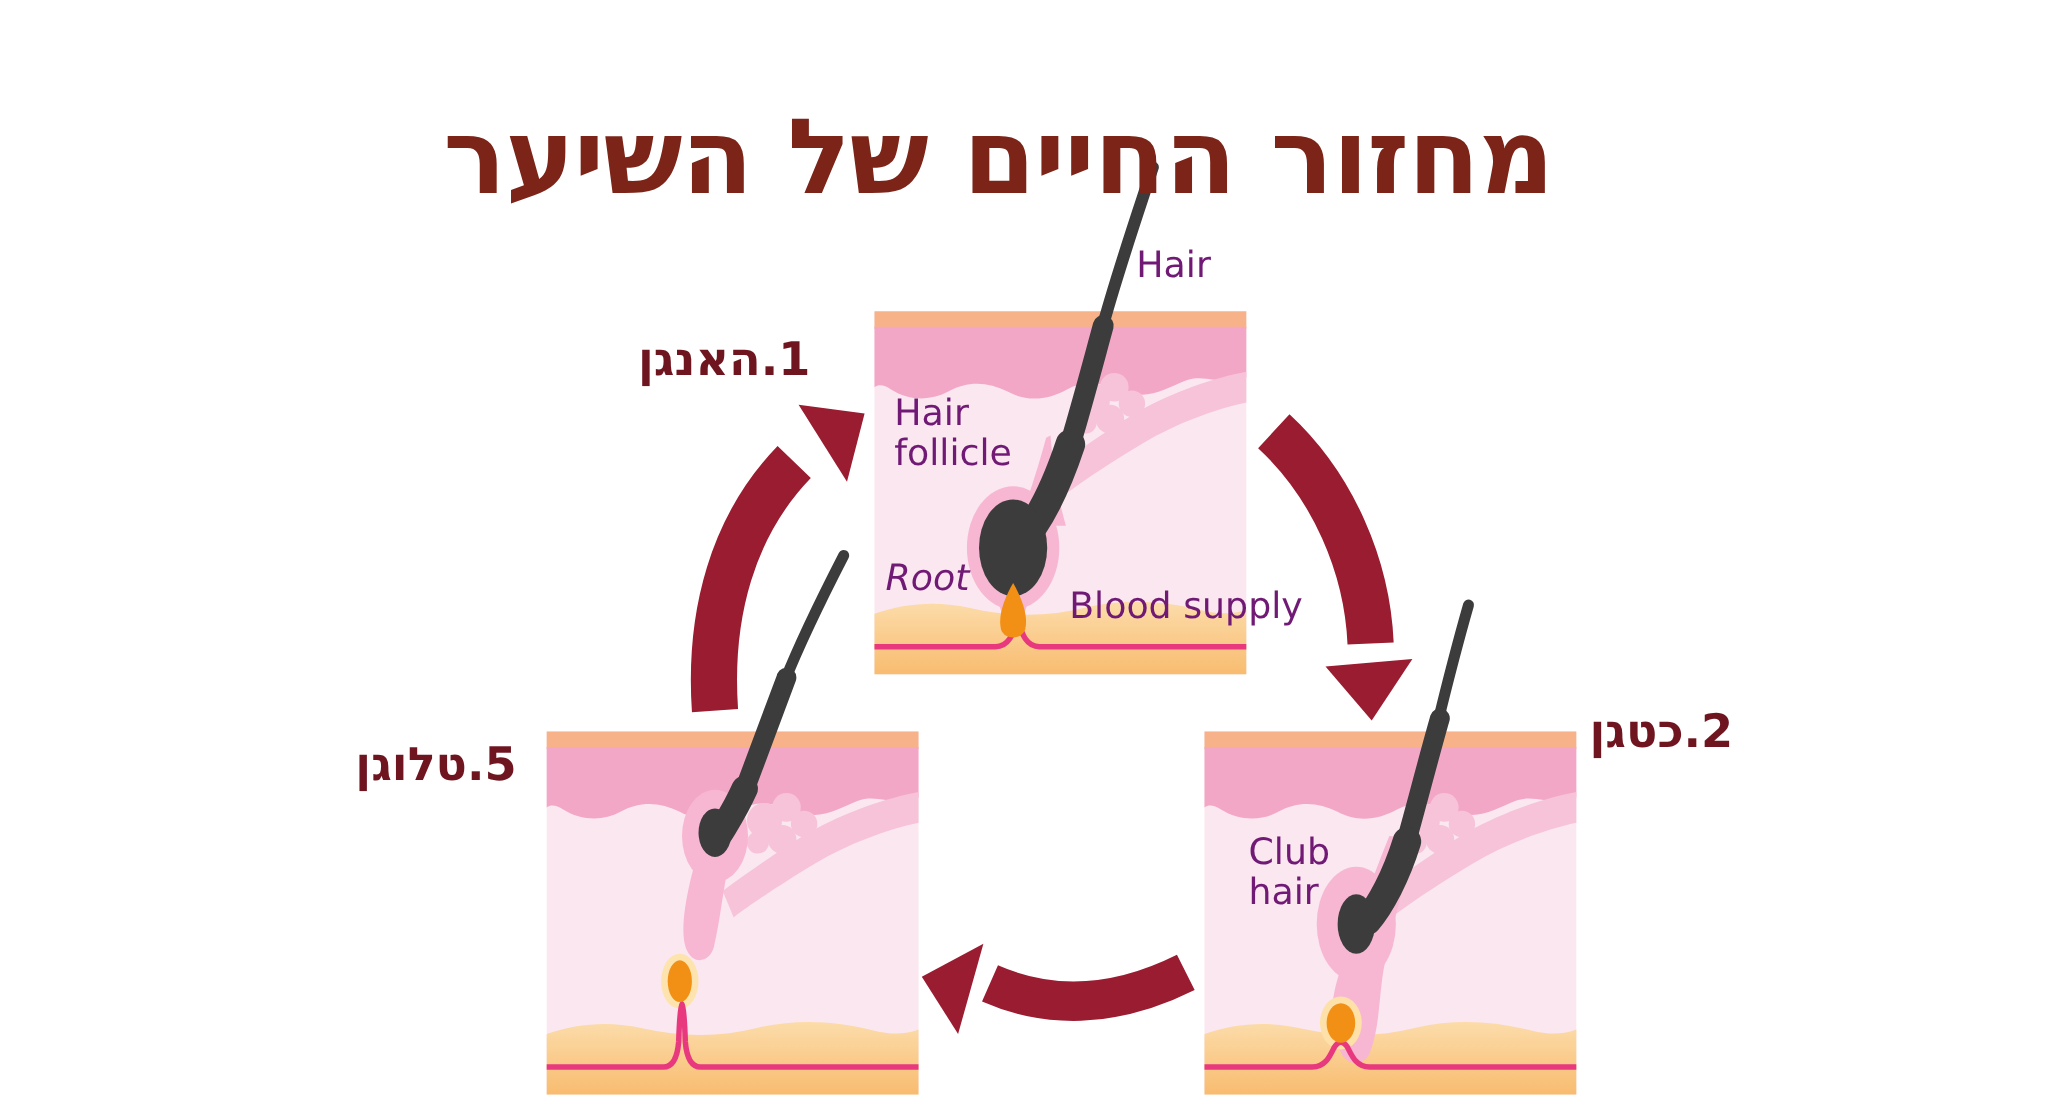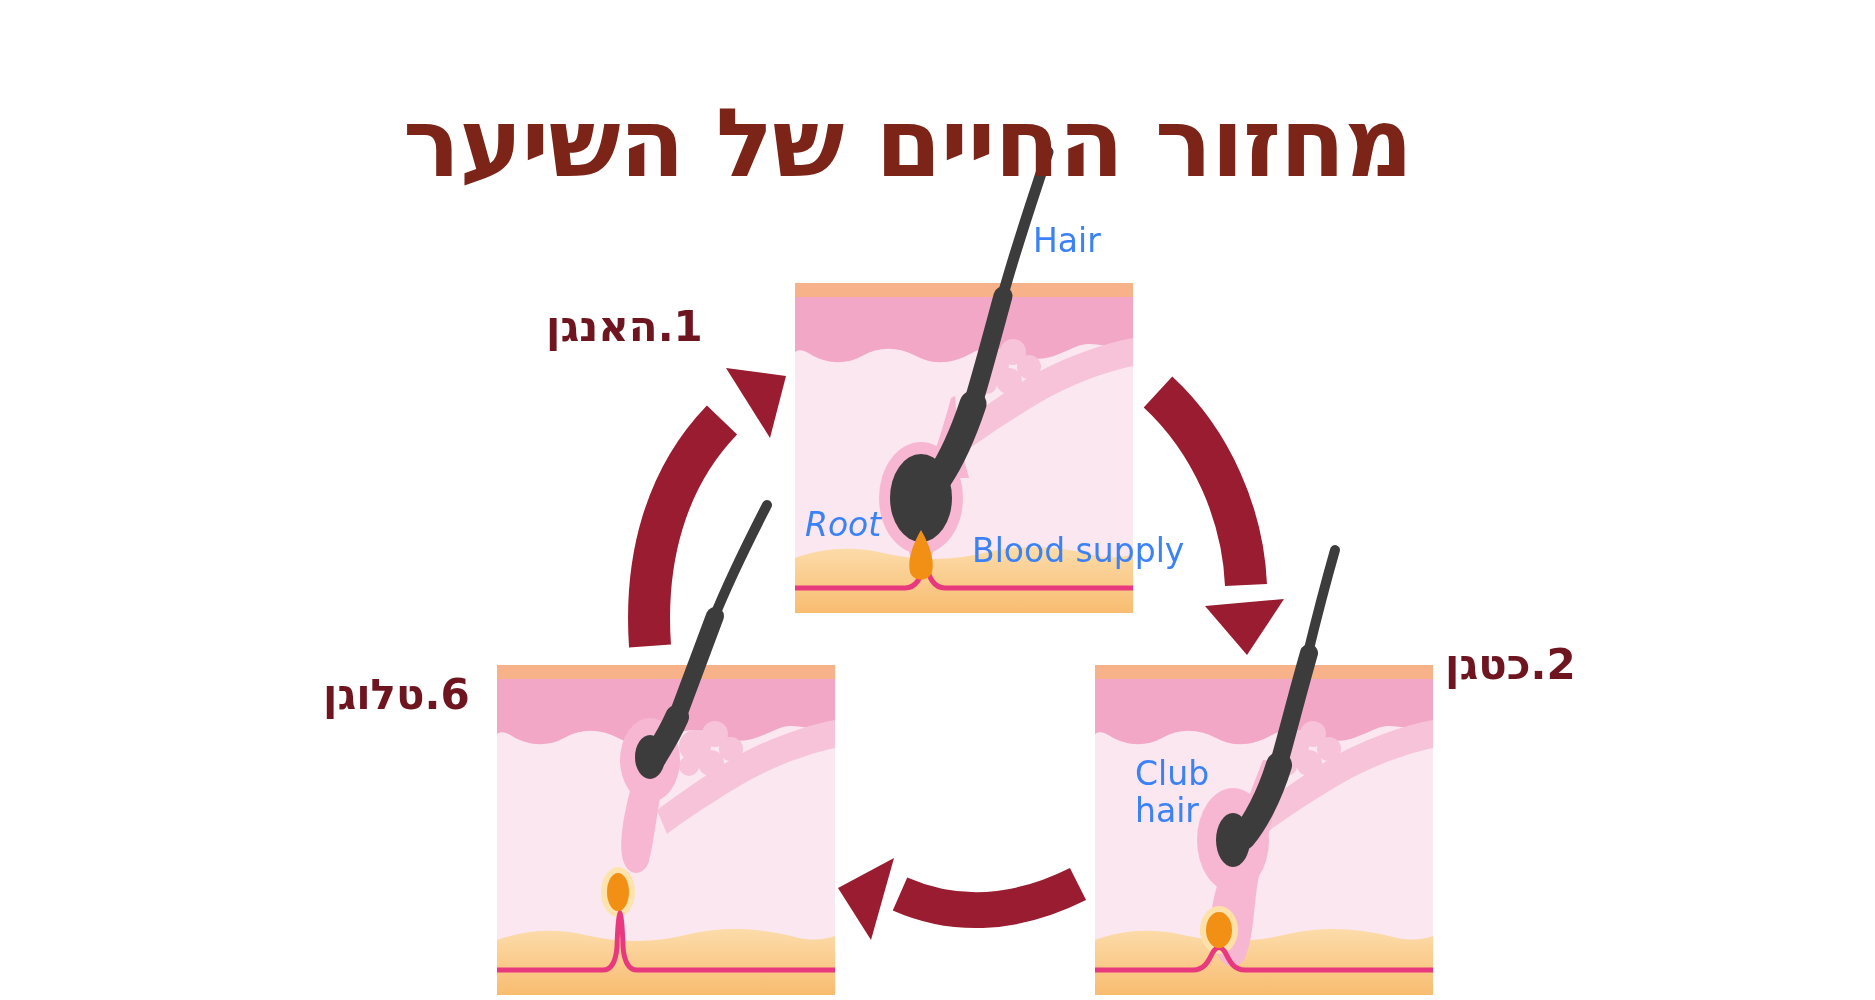--- a/index.html
+++ b/index.html
@@ -10,21 +10,21 @@
     position:absolute;left:0;top:30px;width:1815px;
     text-align:center;direction:rtl;
     font-size:95px;font-weight:bold;color:#7c2418;
     letter-spacing:-1px;line-height:1.05;
   }
   .stage-label{
     position:absolute;direction:rtl;white-space:nowrap;
     font-size:42px;font-weight:bold;color:#6f1520;
   }
   .anno{
-    position:absolute;color:#3b82f6;font-size:33px;line-height:1.13;
+    position:absolute;color:#701a75;font-size:33px;line-height:1.13;
   }
   .nowrap{white-space:nowrap;}
 </style>
 </head>
 <body>
 
 <div id="canvas">
 
   <svg id="diagram-svg" width="1875" height="1000" viewBox="0 0 1875 1000">
     <defs>
@@ -114,22 +114,23 @@
       <polygon points="838,888 894,858 871,940" fill="#9a1c31"></polygon>
     </g>
     <g>
       <path d="M650,646 C644,558 666,478 722,420" stroke="#9a1c31" stroke-width="42" fill="none"></path>
       <polygon points="786,376 726,368 770,438" fill="#9a1c31"></polygon>
     </g>
   </svg>
 
   <h1 class="title">מחזור החיים של השיער</h1>
 
-  <div class="stage-label" style="left:546px;top:302px;">1.האנגן</div>
+  <div class="stage-label" style="left:580px;top:302px;">1.האנגן</div>
   <div class="stage-label" style="left:1445px;top:640px;">2.כטגן</div>
-  <div class="stage-label" style="left:323px;top:670px;">6.טלוגן</div>
+  <div class="stage-label" style="left:323px;top:670px;">5.טלוגן</div>
 
   <div class="anno nowrap" style="left:1033px;top:222px;">Hair</div>
+  <div class="anno" style="left:813px;top:356px;width:135px;">Hair follicle</div>
   <div class="anno nowrap" style="left:805px;top:506px;font-style:italic;">Root</div>
   <div class="anno" style="left:1135px;top:755px;width:110px;">Club hair</div>
   <div class="anno nowrap" style="left:972px;top:532px;">Blood supply</div>
 
 </div>
 
 </body></html>

